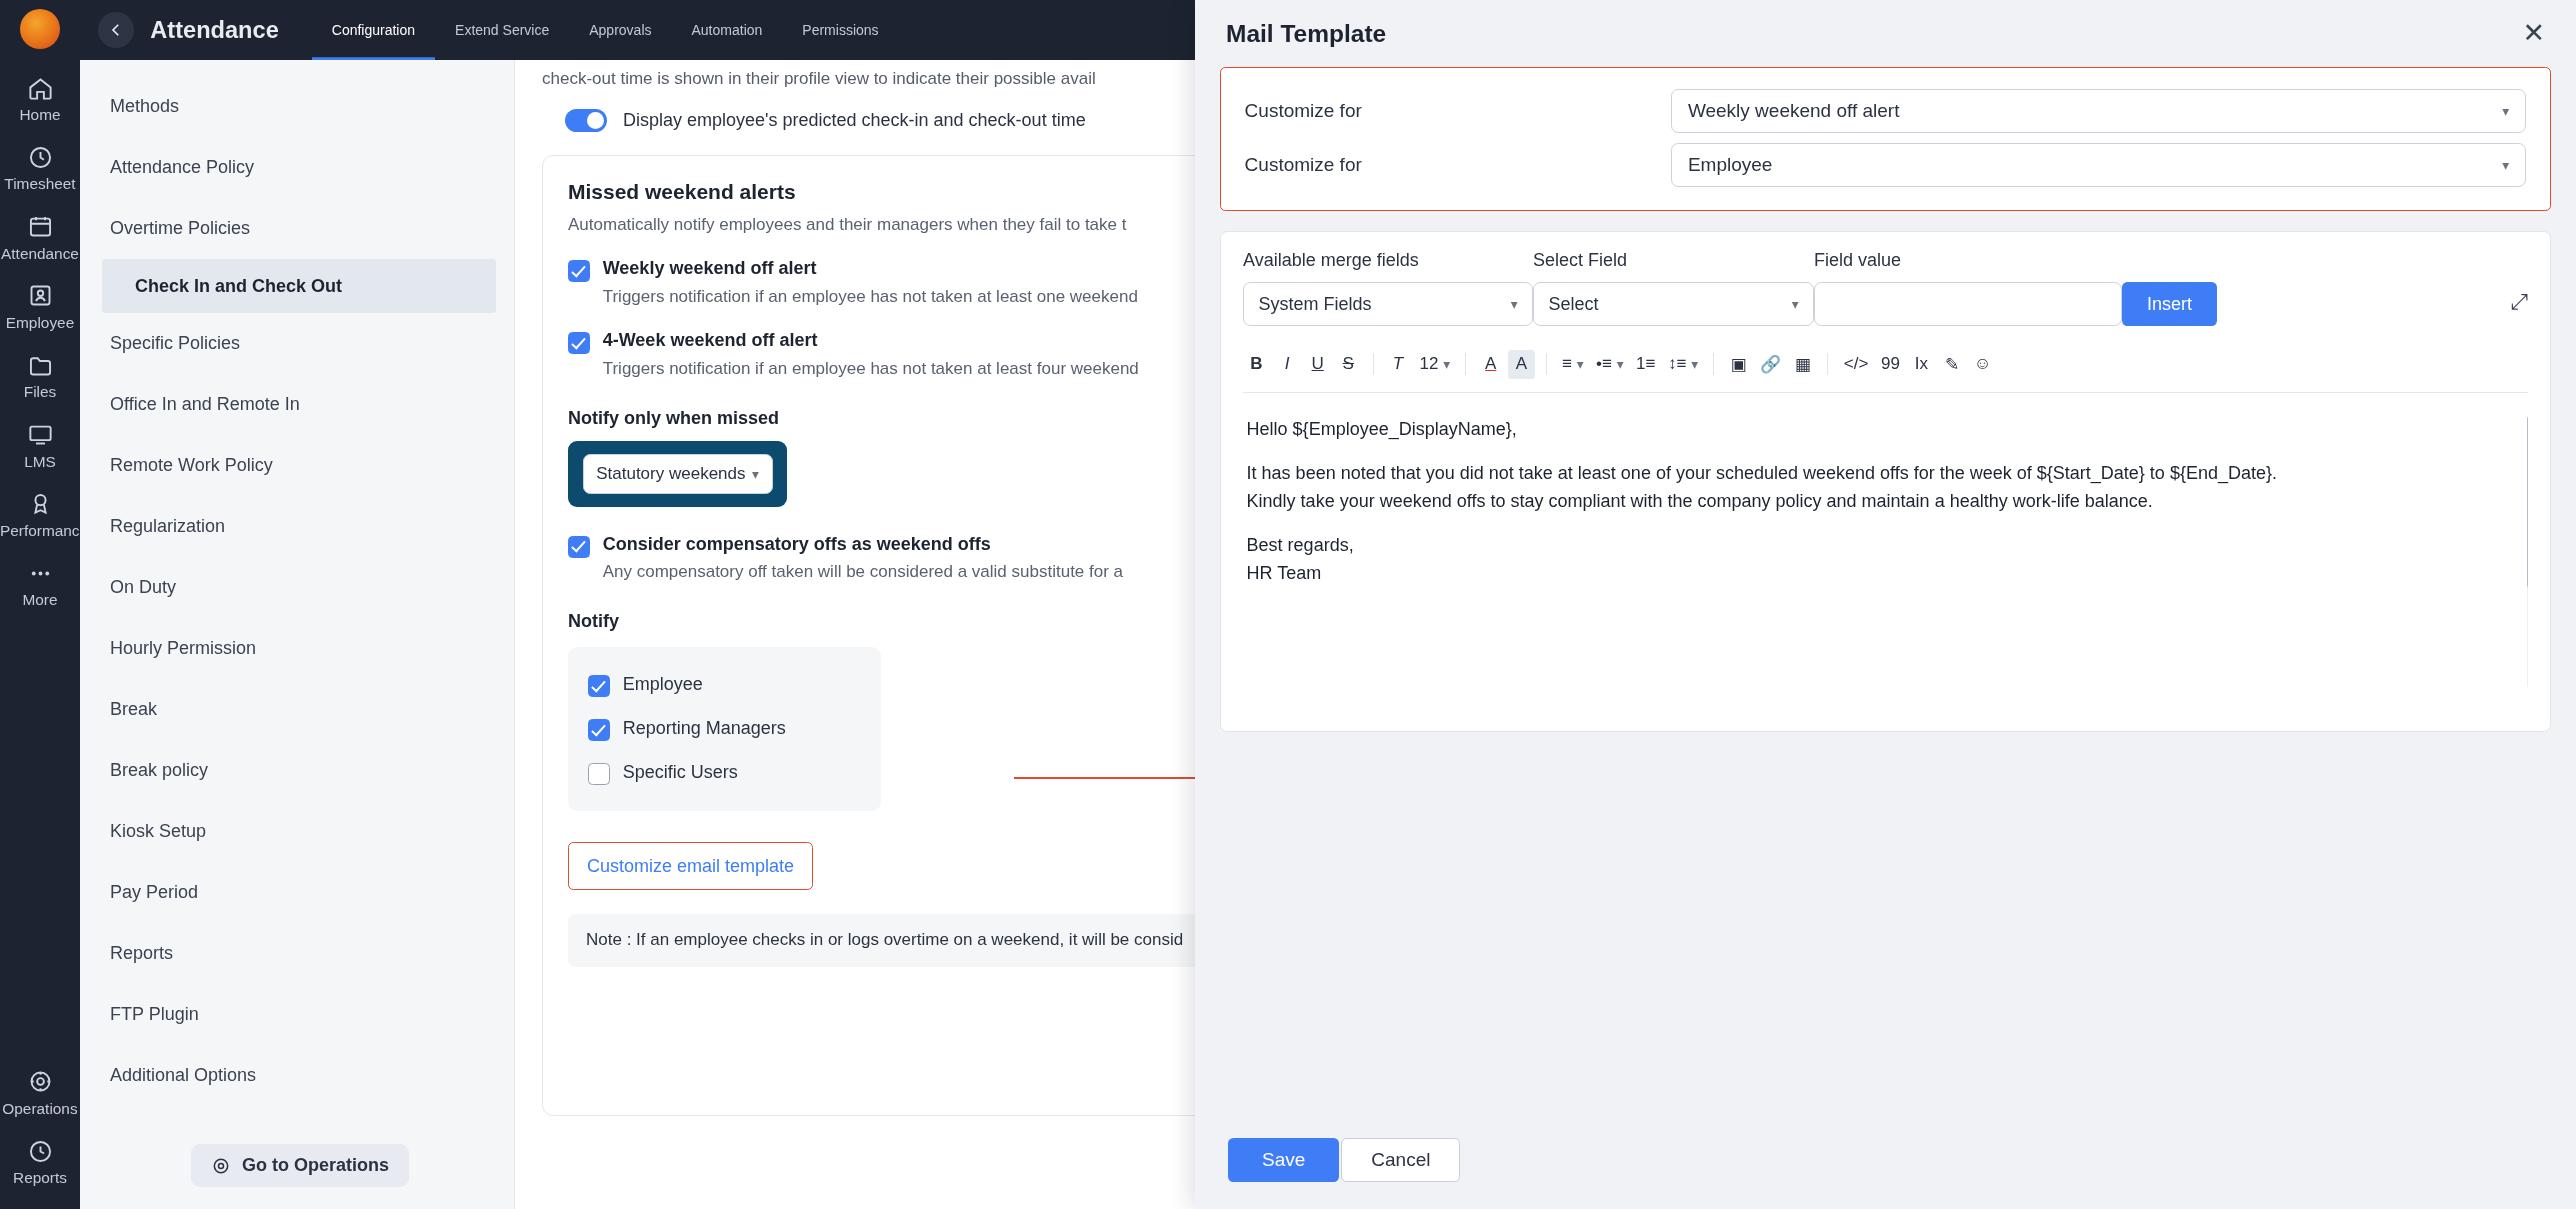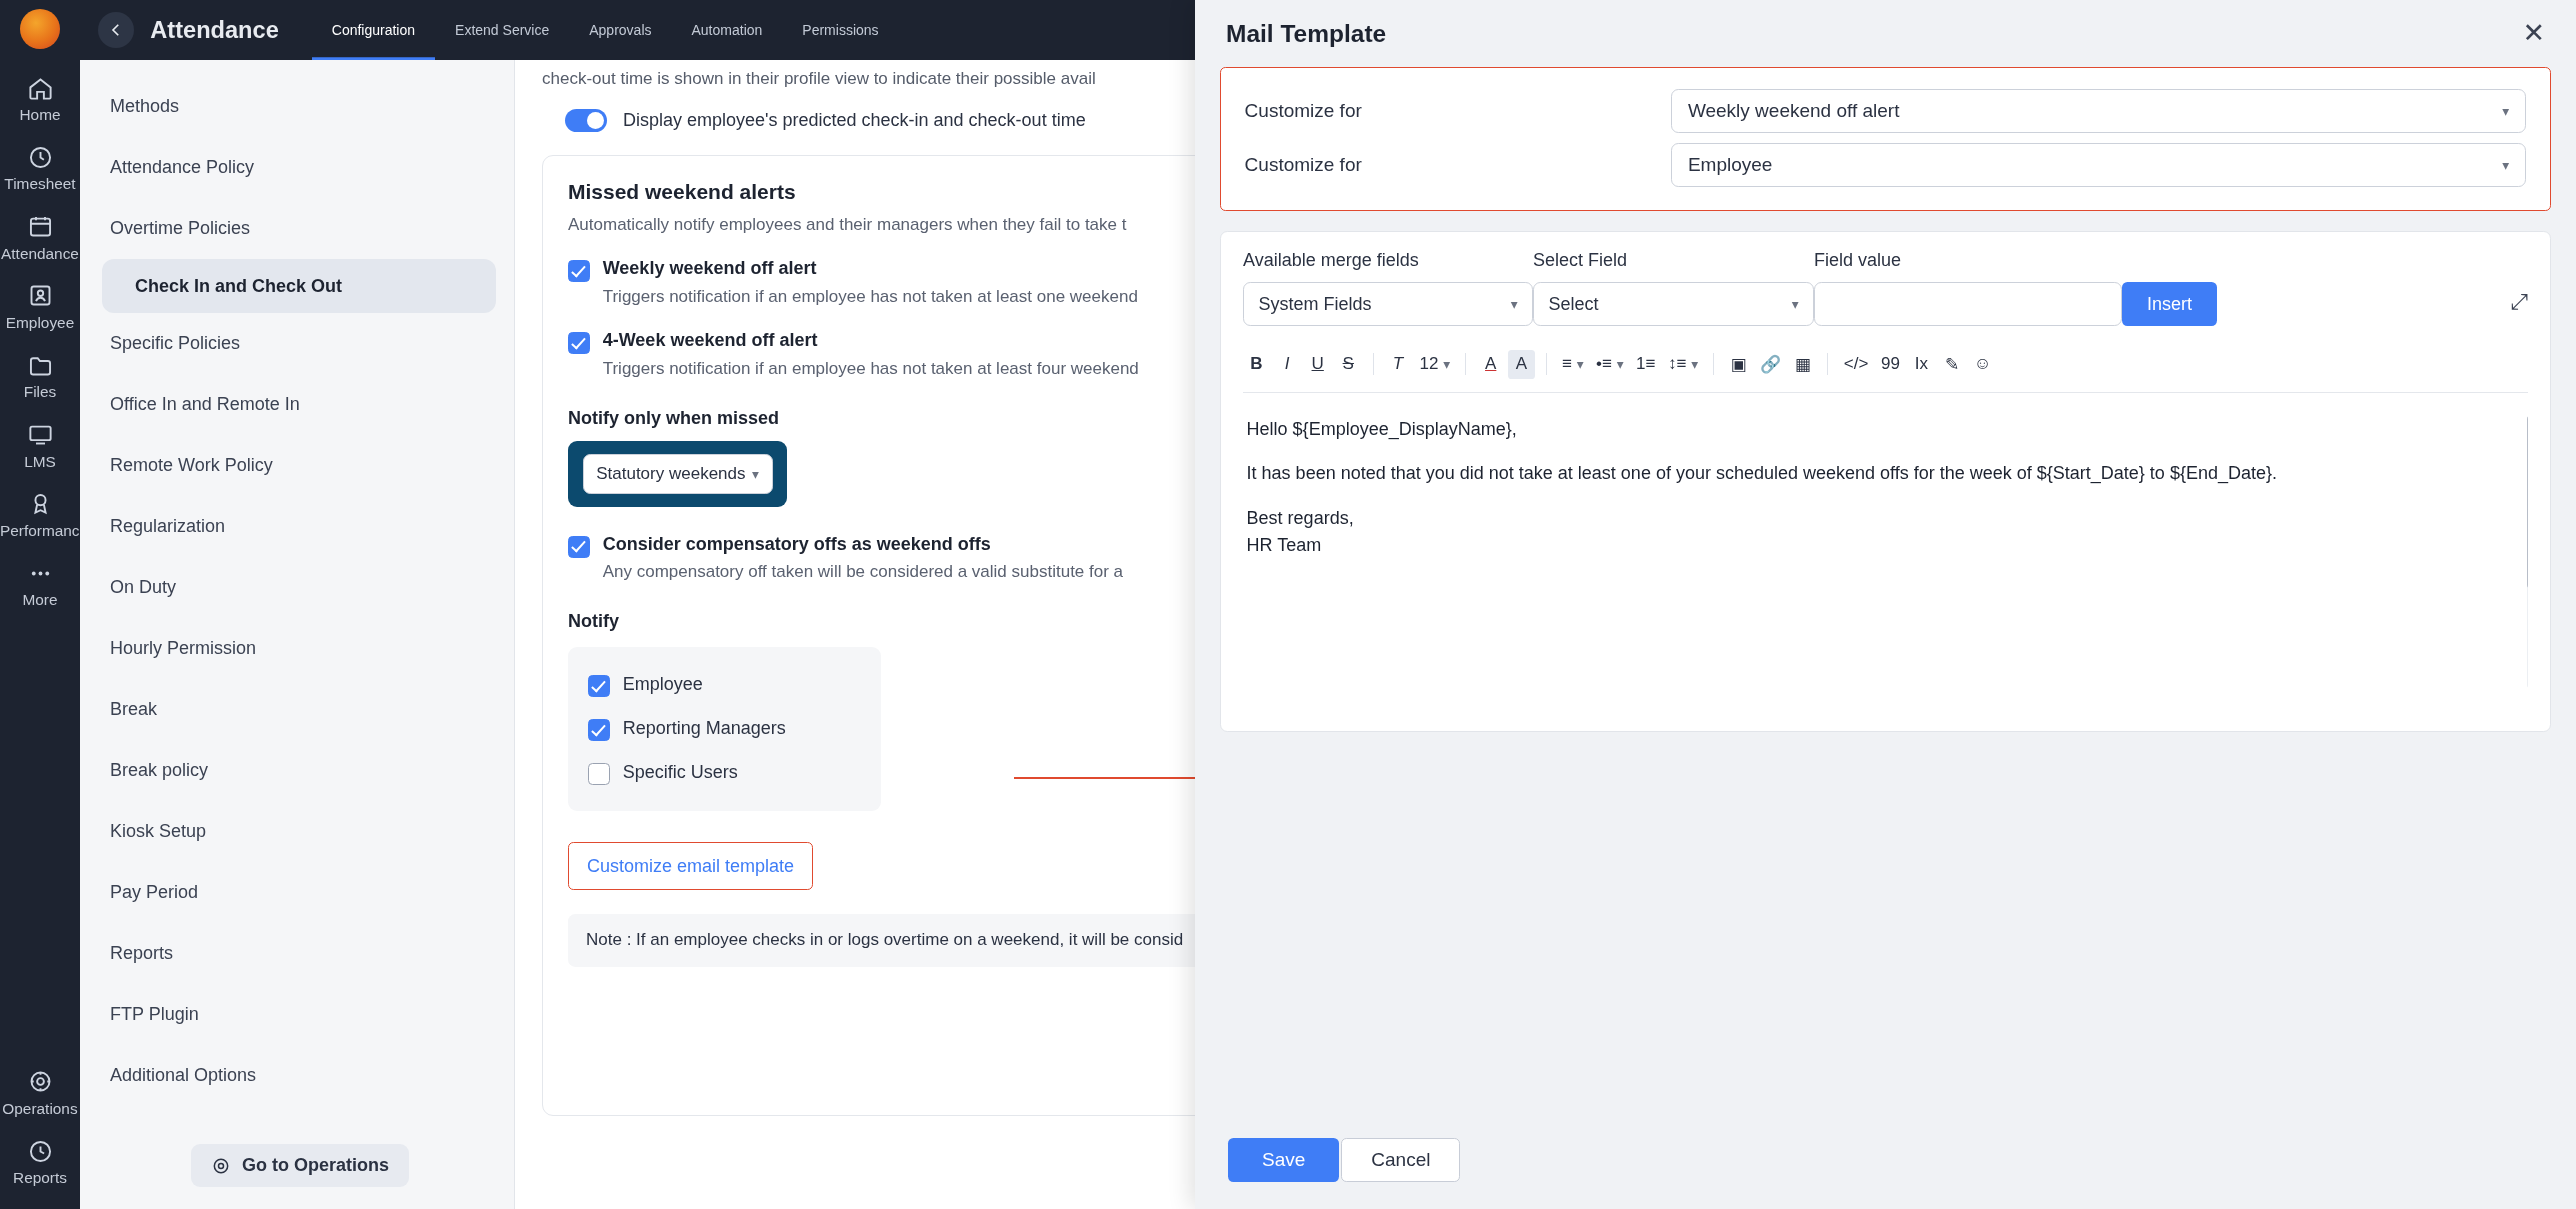--- a/index.html
+++ b/index.html
@@ -59,21 +59,21 @@
     position:absolute; left:80px; top:60px; width:435px; height:1149px;
     background:#f5f6f8; border-right:0.9px solid #e2e5ea;
     padding-top:16.3px;
   }
   .nav-item {
     height:61px; display:flex; align-items:center; padding-left:30px;
     font-size:18px; color:#3b4252; cursor:pointer;
   }
   .nav-item.active {
     background:#e3e7ee; color:#1d2330; font-weight:bold;
-    border-radius:12px; margin:0 18px 0 22px; padding-left:33px; height:54px;
+    border-radius:3px; margin:0 18px 0 22px; padding-left:33px; height:54px;
   }
   .go-ops {
     position:absolute; left:111px; bottom:22px;
     display:flex; align-items:center; gap:11px;
     background:#e7eaf0; border-radius:9px; padding:11px 20px;
     font-size:18px; color:#2b3242; font-weight:bold; cursor:pointer;
   }
 
   
   .main {
@@ -469,20 +469,21 @@
       <div class="tb-btn">99</div>
       <div class="tb-btn">Ix</div>
       <div class="tb-btn">✎</div>
       <div class="tb-btn">☺</div>
     </div>
 
     <div class="editor-body">
       <p>Hello ${Employee_DisplayName},</p>
       <p>
         <span>It has been noted that you did not take at least one of your scheduled weekend offs for the week of ${Start_Date} to ${End_Date}.</span><br>
+        <span>Kindly take your weekend offs to stay compliant with the company policy and maintain a healthy work-life balance.</span>
       </p>
       <p>
         <span>Best regards,</span><br>
         <span>HR Team</span>
       </p>
       <div class="scroll-track"></div>
       <div class="scroll-thumb"></div>
     </div>
   </div>
 

